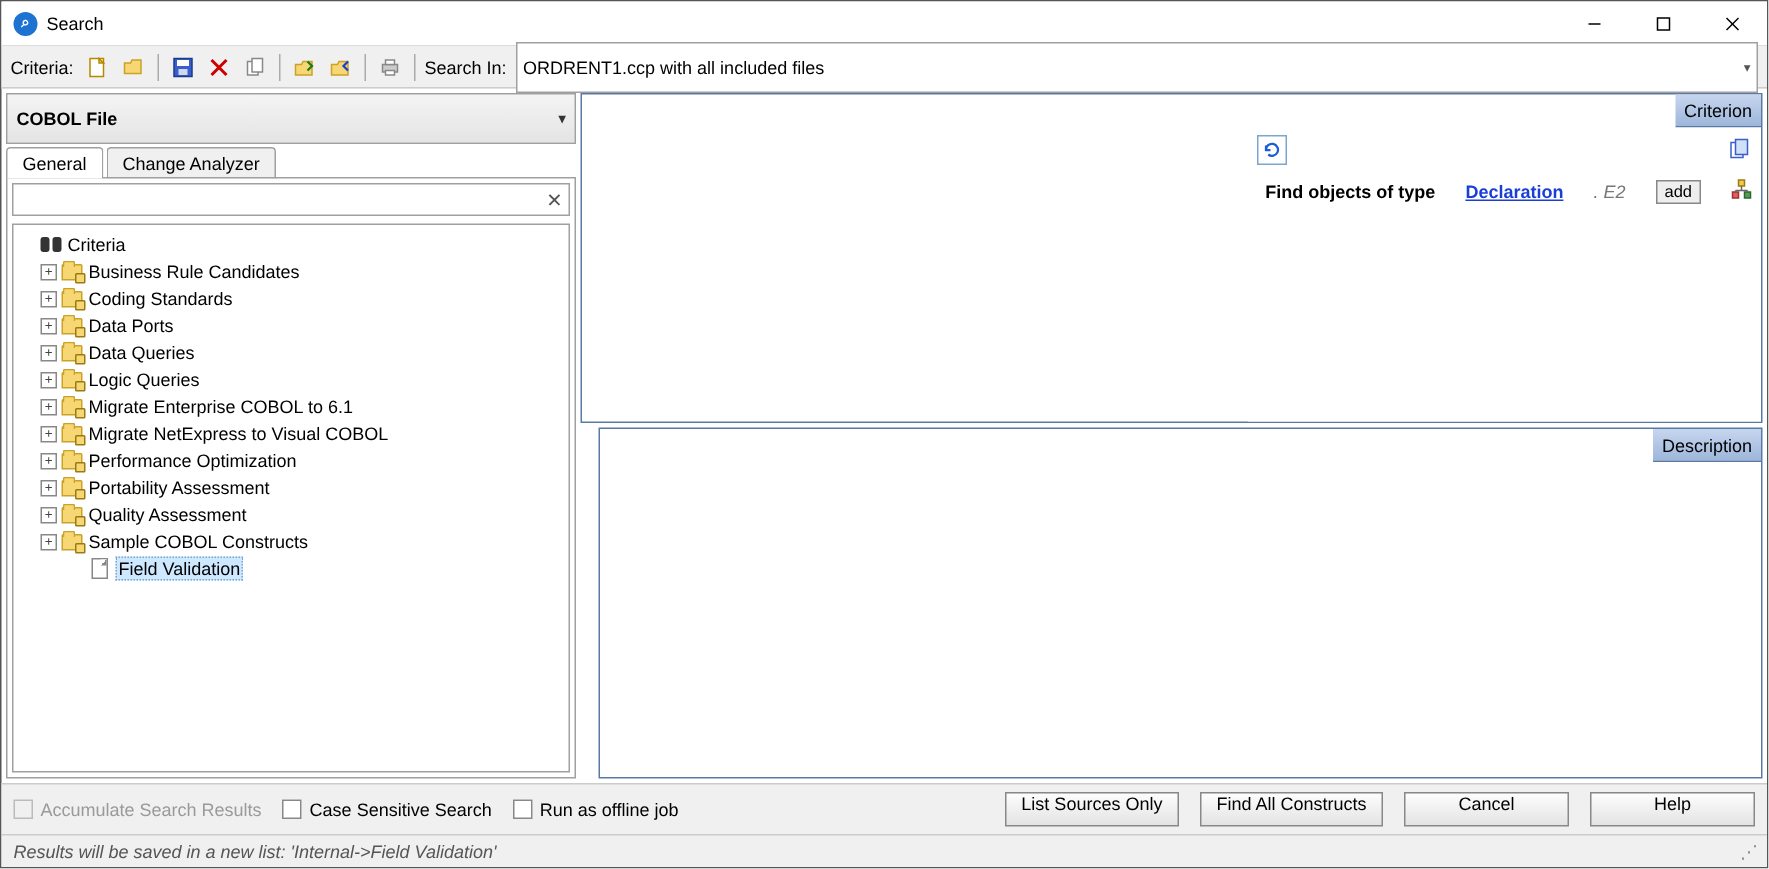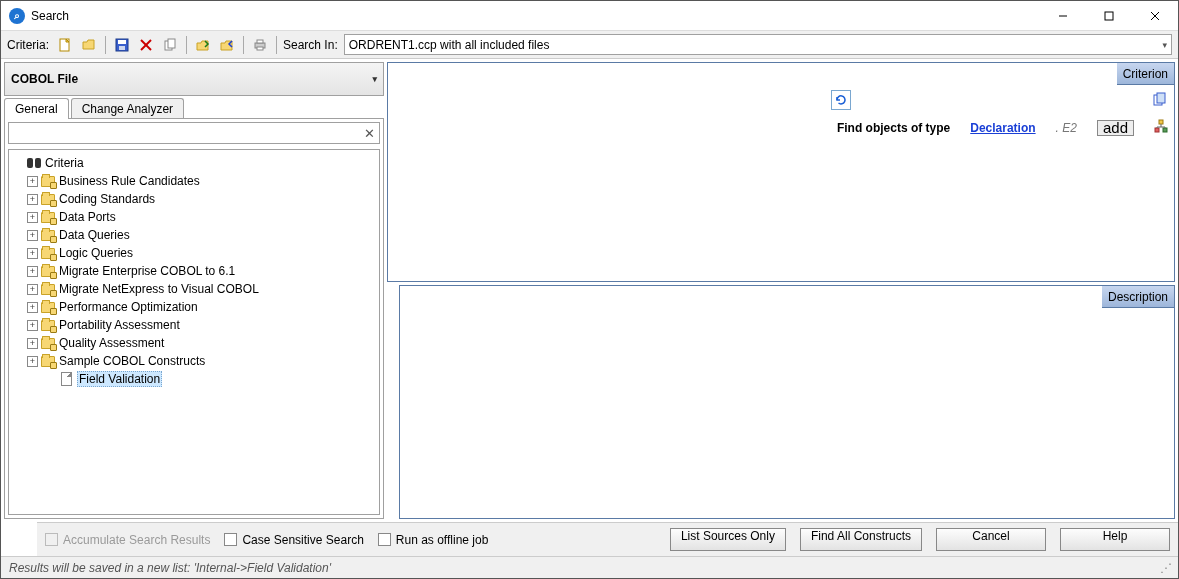--- a/index.html
+++ b/index.html
@@ -8,21 +8,21 @@
   .titlebar { height:30px; display:flex; align-items:center; padding:0 0 0 8px; background:#fff; border-bottom:1px solid #ddd; }
   .titlebar .app-icon { width:16px; height:16px; background:#1e73d2; border-radius:50%; display:flex; align-items:center; justify-content:center; margin-right:6px; color:#fff; font-size:10px; font-weight:bold; }
   .titlebar .title { flex:1; font-size:12px; }
   .titlebar .win-btns { display:flex; }
   .titlebar .win-btn { width:46px; height:30px; display:flex; align-items:center; justify-content:center; font-size:12px; cursor:default; }
 
   .toolbar { height:28px; background:#f0f0f0; border-bottom:1px solid #ccc; display:flex; align-items:center; padding:0 6px; gap:4px; }
   .toolbar .label { margin-right:2px; }
   .toolbar .sep { width:1px; height:18px; background:#aaa; margin:0 2px; }
   .tb-btn { width:20px; height:20px; display:flex; align-items:center; justify-content:center; cursor:default; }
-  .search-in-combo { flex:1; height:21px; border:1px solid #a0a0a0; background:#fff; display:flex; align-items:center; padding:0 4px; }
+  .search-in-combo { flex:1; height:34px; border:1px solid #a0a0a0; background:#fff; display:flex; align-items:center; padding:0 4px; }
   .search-in-combo .val { flex:1; }
   .search-in-combo .arrow { font-size:9px; color:#555; }
 
   .body { flex:1; display:flex; padding:3px; gap:3px; min-height:0; }
   .left-pane { width:380px; display:flex; flex-direction:column; }
   .combo-header { height:34px; border:1px solid #a0a0a0; background:linear-gradient(#f4f4f4,#e4e4e4); display:flex; align-items:center; padding:0 6px; font-weight:bold; }
   .combo-header .arrow { margin-left:auto; font-size:9px; color:#333; }
   .tabs { display:flex; margin-top:2px; }
   .tab { padding:3px 10px; border:1px solid #a0a0a0; border-bottom:none; background:#f0f0f0; margin-right:2px; border-radius:3px 3px 0 0; cursor:default; }
   .tab.active { background:#fff; position:relative; z-index:2; }
@@ -50,24 +50,24 @@
   .panel { border:1px solid #5a7aa5; display:flex; flex-direction:column;align-items:flex-end; }
   .panel.crit { flex: 0 0 220px; }
   .panel.desc { flex:1;margin-left:12px; }
   .panel-header { height:22px; background:linear-gradient(#c7d6ef,#9db6da); border-bottom:1px solid #5a7aa5; display:flex; align-items:center; padding:0 6px; font-weight:normal; color:#000; }
   .panel-body { flex:1; background:#fff; padding:4px 6px; position:relative; }
   .crit-toolbar { display:flex; align-items:center; height:22px; }
   .crit-line { margin-top:8px; display:flex; align-items:center; gap:20px; padding-left:6px; }
   .crit-line .lead { font-weight:bold; }
   .decl-link { color:#1a3fd6; text-decoration:underline; font-weight:bold; cursor:default; }
   .e2 { color:#777; font-style:italic; }
-  .add-btn { border:1px solid #888; background:#eee; padding:0 5px; height:16px; font-size:15px; display:flex; align-items:center; cursor:default; }
+  .add-btn { border:1px solid #888; background:#eee; padding:0 5px; height:16px; font-size:11px; display:flex; align-items:center; cursor:default; }
   .copy-right { position:absolute; top:4px; right:4px; }
 
-  .bottom-bar { height:34px; border-top:1px solid #ccc; background:#f0f0f0; display:flex; align-items:center; padding:0 8px; gap:14px;margin-left:36px; }
+  .bottom-bar { height:34px; border-top:1px solid #ccc; background:#f0f0f0; display:flex; align-items:center; padding:0 8px; gap:14px; }
   .chk { display:flex; align-items:center; gap:5px; }
   .chk .box { width:13px; height:13px; border:1px solid #888; background:#fff; }
   .chk.disabled { color:#9a9a9a; }
   .chk.disabled .box { background:#f0f0f0; border-color:#bbb; }
   .bottom-bar .spacer { flex:1; }
   .btn { min-width:110px; height:23px; border:1px solid #888; background:linear-gradient(#fdfdfd,#e3e3e3); display:flex; justify-content:center; padding:0 10px; cursor:default; }
 
   .status { height:22px; border-top:1px solid #ccc; background:#f0f0f0; display:flex; align-items:center; padding:0 8px; font-style:italic; color:#555; }
   .status .grip { margin-left:auto; font-style:normal; color:#888; letter-spacing:-2px; }
 </style>

